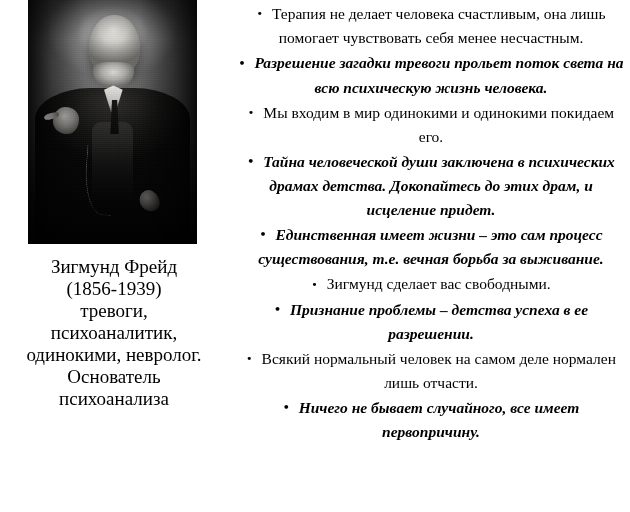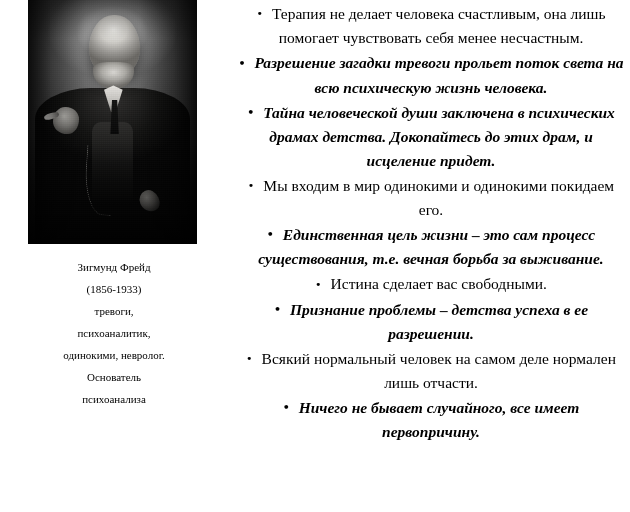--- a/index.html
+++ b/index.html
@@ -182,21 +182,21 @@
       repeating-linear-gradient(0deg, rgba(255,255,255,0.10) 0px, rgba(255,255,255,0.10) 1px, rgba(0,0,0,0.10) 1px, rgba(0,0,0,0.10) 2px),
       repeating-linear-gradient(90deg, rgba(255,255,255,0.07) 0px, rgba(255,255,255,0.07) 1px, rgba(0,0,0,0.07) 1px, rgba(0,0,0,0.07) 2px);
   }
 
   .caption {
     position: absolute;
     left: 14px;
     top: 256px;
     width: 200px;
     text-align: center;
-    font-size: 11px;
+    font-size: 19px;
     line-height: 22px;
     color: #000000;
   }
   .caption .cap-line { display: block; white-space: nowrap; }
 
   
   .right-col {
     position: absolute;
     left: 236px;
     top: 1px;
@@ -244,55 +244,55 @@
       <div class="photo-hand"></div>
       <div class="photo-cigar"></div>
       <div class="photo-chain"></div>
       <div class="photo-hand2"></div>
       <div class="photo-grain"></div>
       <div class="photo-vignette"></div>
     </div>
 
     <div class="caption">
       <span class="cap-line">Зигмунд Фрейд</span>
-      <span class="cap-line">(1856-1933)</span>
+      <span class="cap-line">(1856-1939)</span>
       <span class="cap-line">тревоги,</span>
       <span class="cap-line">психоаналитик,</span>
       <span class="cap-line">одинокими, невролог.</span>
       <span class="cap-line">Основатель</span>
       <span class="cap-line">психоанализа</span>
     </div>
 
   </div>
 
   <div class="right-col">
 
     <p class="quote">
       <span class="bullet">•</span><span>Терапия не делает человека счастливым, она лишь помогает чувствовать себя менее несчастным.</span>
     </p>
 
     <p class="quote italic">
       <span class="bullet">•</span><span>Разрешение загадки тревоги прольет поток света на всю психическую жизнь человека.</span>
     </p>
 
 
-    <p class="quote italic">
-      <span class="bullet">•</span><span>Тайна человеческой души заключена в психических драмах детства. Докопайтесь до этих драм, и исцеление придет.</span>
-    </p>
-
     <p class="quote">
       <span class="bullet">•</span><span>Мы входим в мир одинокими и одинокими покидаем его.</span>
     </p>
 
     <p class="quote italic">
-      <span class="bullet">•</span><span>Единственная цель жизни – это сам процесс существования, т.е. вечная борьба за выживание.</span>
+      <span class="bullet">•</span><span>Тайна человеческой души заключена в психических драмах детства. Докопайтесь до этих драм, и исцеление придет.</span>
+    </p>
+
+    <p class="quote italic">
+      <span class="bullet">•</span><span>Единственная имеет жизни – это сам процесс существования, т.е. вечная борьба за выживание.</span>
     </p>
 
     <p class="quote">
-      <span class="bullet">•</span><span>Истина сделает вас свободными.</span>
+      <span class="bullet">•</span><span>Зигмунд сделает вас свободными.</span>
     </p>
 
     <p class="quote italic">
       <span class="bullet">•</span><span>Признание проблемы – детства успеха в ее разрешении.</span>
     </p>
 
     <p class="quote">
       <span class="bullet">•</span><span>Всякий нормальный человек на самом деле нормален лишь отчасти.</span>
     </p>
 

